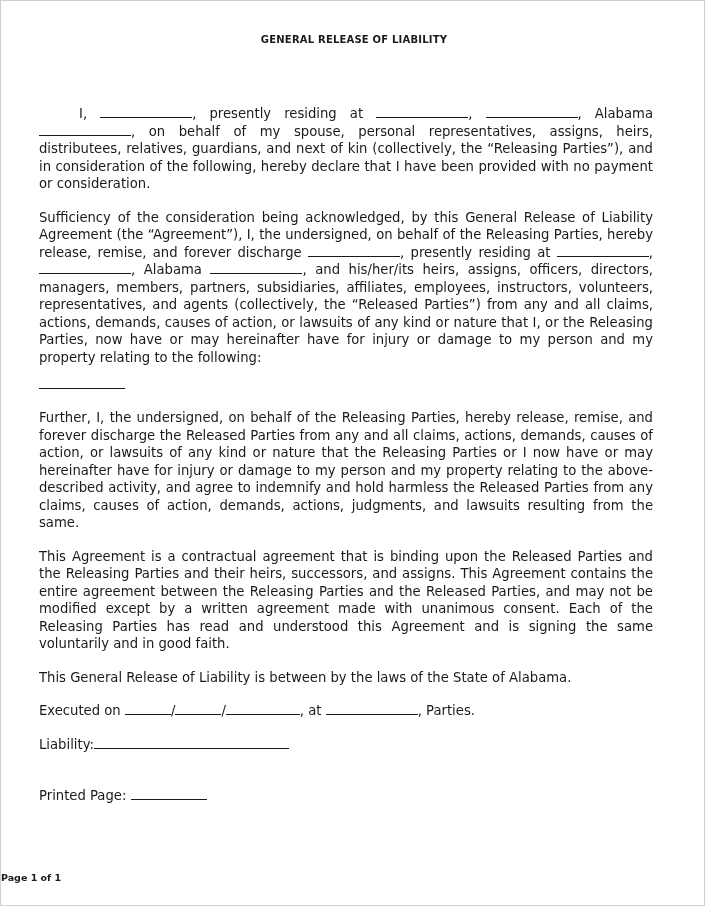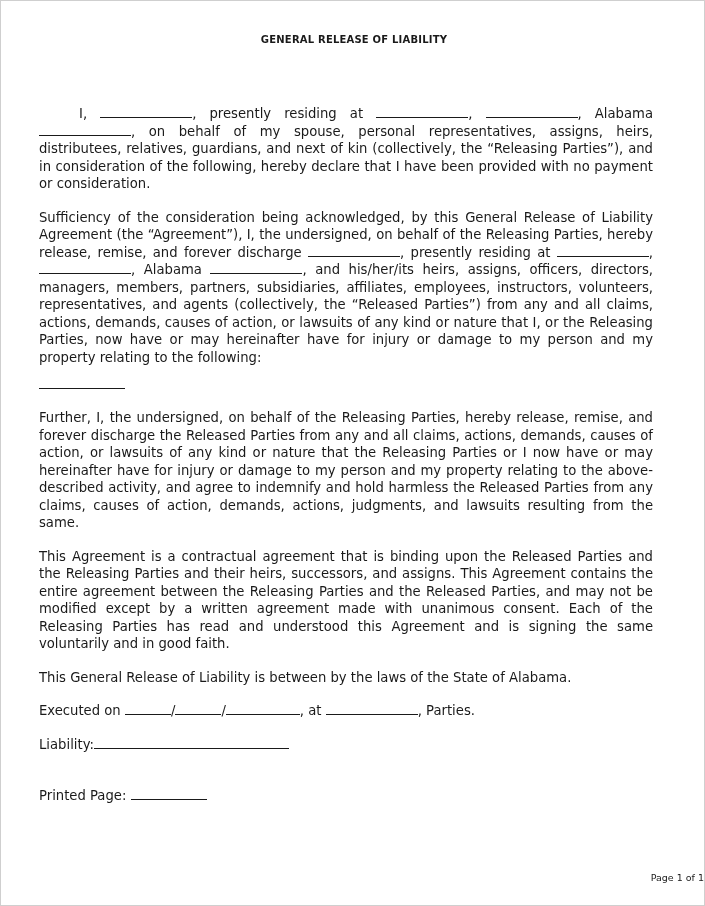--- a/index.html
+++ b/index.html
@@ -80,23 +80,23 @@
     height: 12px;
     vertical-align: baseline;
   }
   .sig-line-long { width: 195px; }
   .name-line { width: 76px; }
   .footer {
     position: absolute;
     left: 0;
     right: 0;
     bottom: 22px;
-    text-align: right;
+    text-align: left;
     font-size: 9.5px;
-    font-weight: normal;
+    font-weight: bold;
     color: #1a1a1a;
   }
 </style>
 </head>
 <body>
 
 <div class="page">
   <div class="content">
 
     <h1 class="doc-title">GENERAL RELEASE OF LIABILITY</h1>

